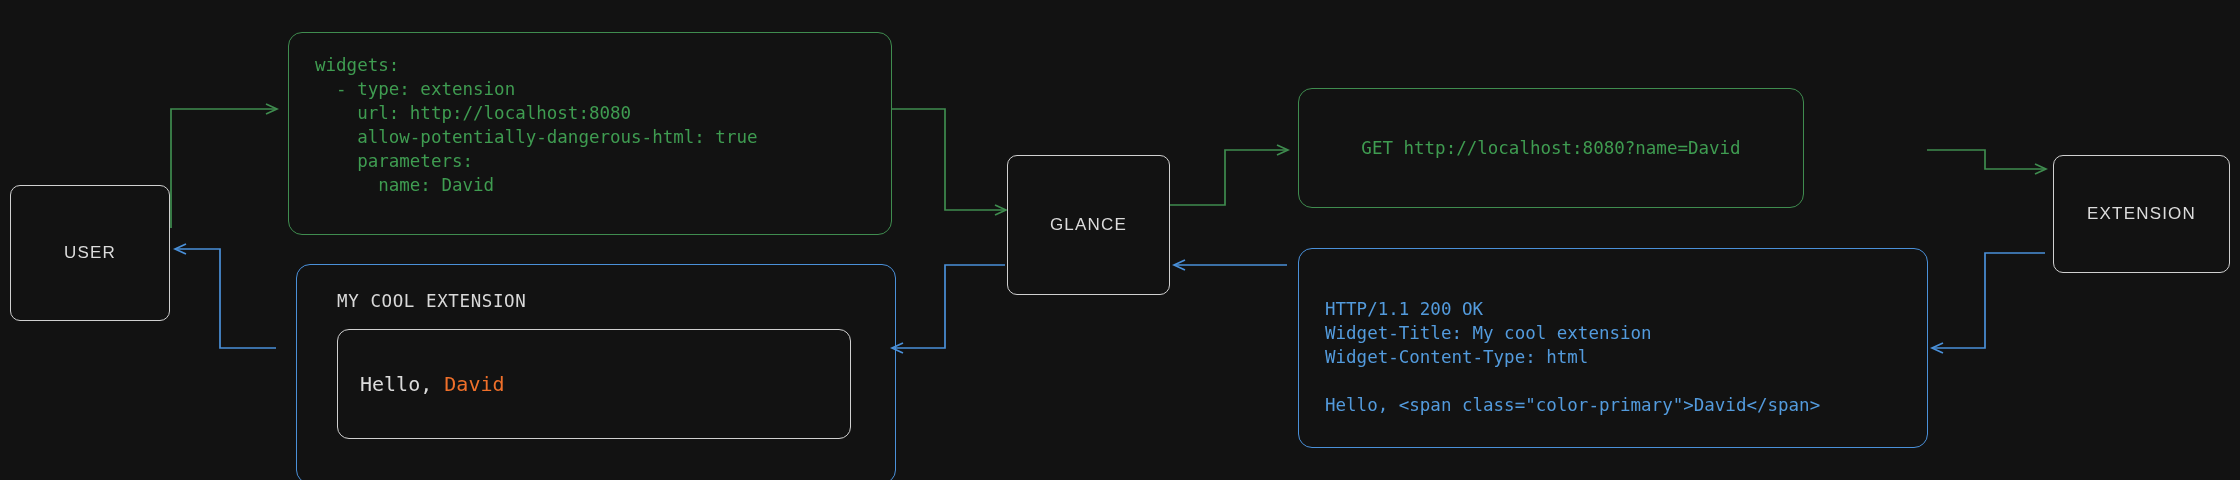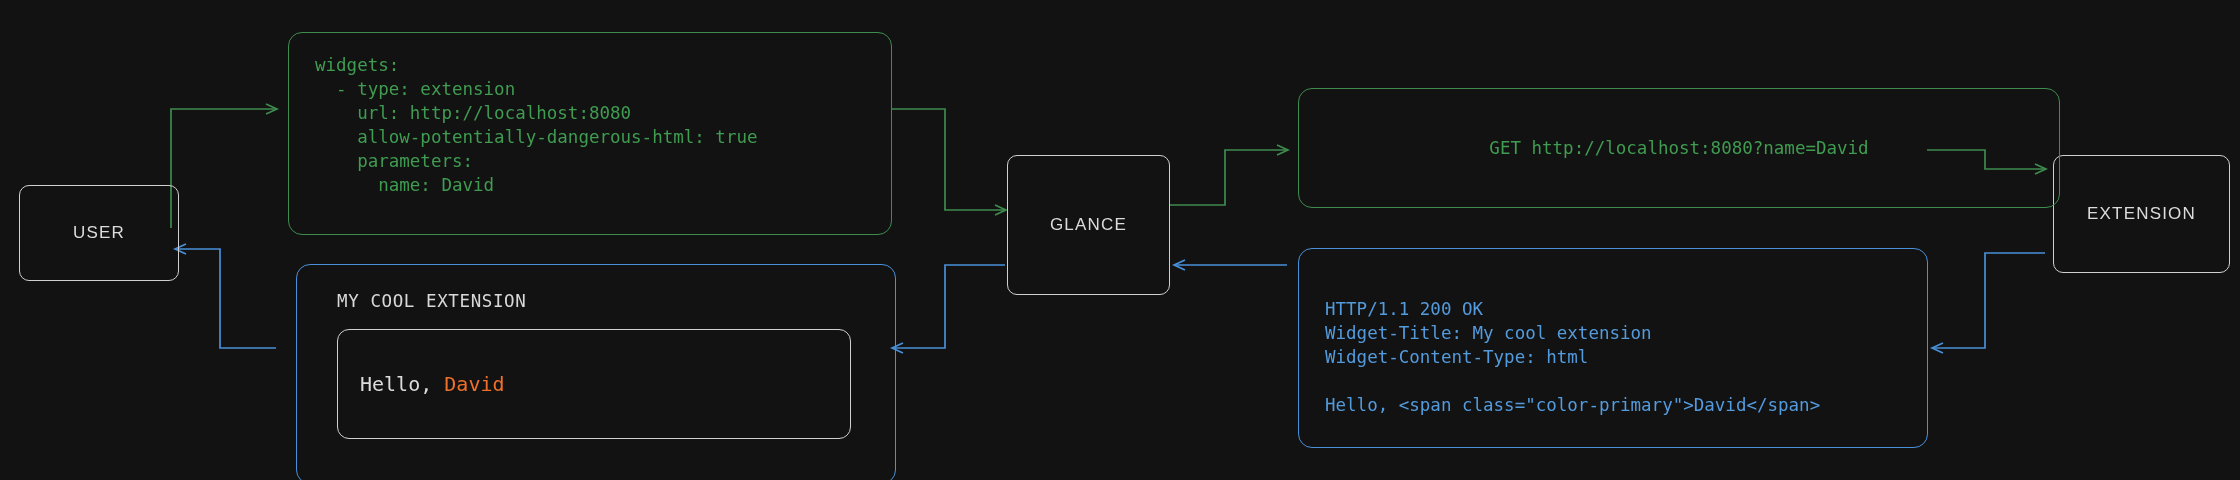--- a/index.html
+++ b/index.html
@@ -106,40 +106,40 @@
 
     <g>
       <path d="M1005,265 L945,265 L945,348 L893,348" fill="none" stroke="#4a90d9" stroke-width="1.7" marker-end="url(#ab)"></path>
     </g>
 
     <g>
       <path d="M276,348 L220,348 L220,249 L176,249" fill="none" stroke="#4a90d9" stroke-width="1.7" marker-end="url(#ab)"></path>
     </g>
   </svg>
 
-  <div class="node plain" style="left:10px;top:185px;width:160px;height:96px;margin-left:9px;">
+  <div class="node plain" style="left:10px;top:185px;width:160px;height:136px;">
     <span>USER</span>
   </div>
 
   <div class="node plain" style="left:1007px;top:155px;width:163px;height:140px;">
     <span>GLANCE</span>
   </div>
 
   <div class="node plain" style="left:2053px;top:155px;width:177px;height:118px;">
     <span>EXTENSION</span>
   </div>
 
   <div class="node code green" style="left:288px;top:8px;width:604px;height:203px;margin-top:24px;">widgets:
   - type: extension
     url: http://localhost:8080
     allow-potentially-dangerous-html: true
     parameters:
       name: David</div>
 
-  <div class="node code green" style="left:1298px;top:88px;width:762px;height:120px;display:flex;align-items:center;">
+  <div class="node code green" style="left:1298px;top:88px;width:506px;height:120px;display:flex;align-items:center;">
     <span style="white-space:pre;">GET http://localhost:8080?name=David</span>
   </div>
 
   <div class="node code blue" style="left:1298px;top:248px;width:630px;height:200px;padding-top:48px;">HTTP/1.1 200 OK
 Widget-Title: My cool extension
 Widget-Content-Type: html
 
 Hello, &lt;span class="color-primary"&gt;David&lt;/span&gt;</div>
 
   <div class="widgetbox" style="left:296px;top:248px;width:600px;height:220px;margin-top:16px;">

